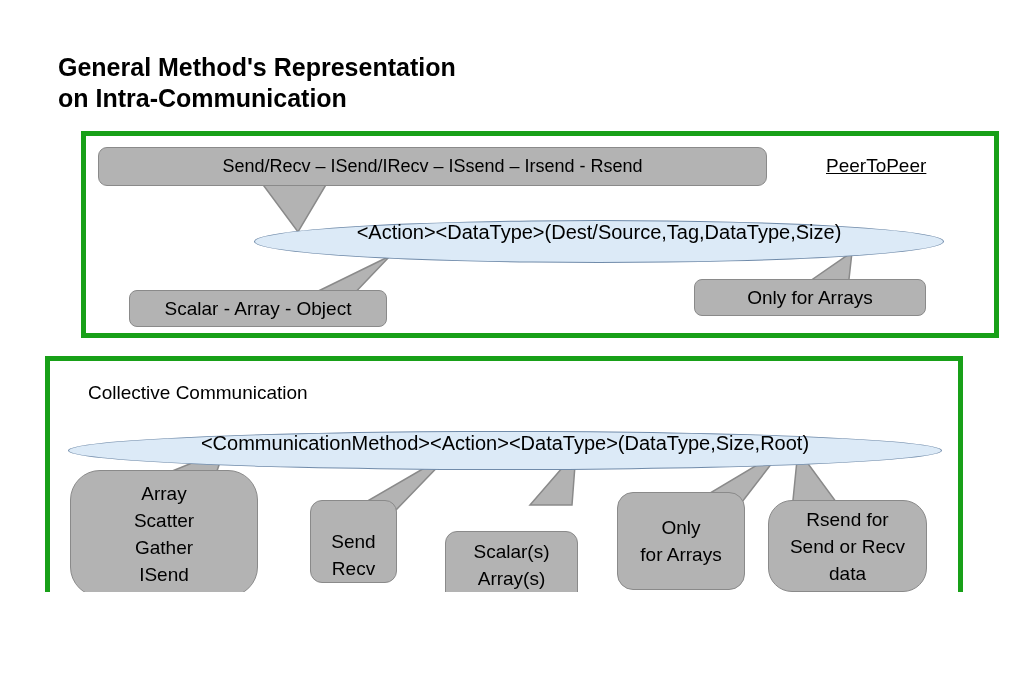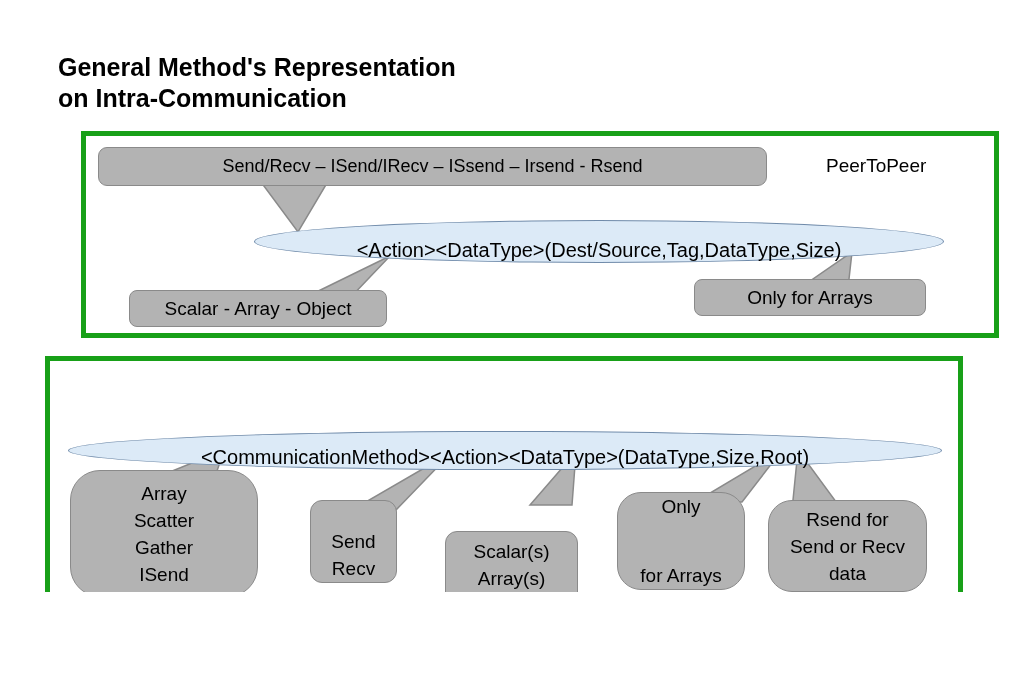--- a/index.html
+++ b/index.html
@@ -29,39 +29,39 @@
     border:1.5px solid var(--callout-border);
     display:flex; flex-direction:column;
     align-items:center; justify-content:center;
     text-align:center;
     font-size:19px; line-height:27px;
   }
   .ellipse {
     background:var(--ellipse-fill);
     border:1px solid var(--ellipse-border);
     border-radius:50%;
-    display:flex; align-items:flex-end; justify-content:center;
+    display:flex; align-items:flex-start; justify-content:center;
     font-size:20px; white-space:nowrap;
   }
   .panel-label { font-size:19px; }
 
   
   .methods-callout { left:12px; top:11px; width:669px; height:39px; border-radius:9px; font-size:18px; }
-  .p2p-label      { left:740px; top:19px; }
+  .p2p-label      { left:740px; top:19px;text-decoration:underline; }
   .ellipse1       { left:168px; top:84px; width:690px; height:43px; }
   .p2p-type-callout { left:43px;  top:154px; width:258px; height:37px; border-radius:8px; }
   .p2p-size-callout { left:608px; top:143px; width:232px; height:37px; border-radius:8px; }
 
   
   .coll-label       { left:38px; top:21px; }
   .ellipse2         { left:18px; top:57px; width:874px; height:39px;margin-top:13px; }
   .coll-method-callout { left:20px;  top:109px; width:188px; height:127px; border-radius:30px; }
   .coll-action-callout { left:260px; top:139px; width:87px;  height:83px;  border-radius:12px;justify-content:flex-end; }
   .coll-type-callout   { left:395px; top:134px; width:133px; height:95px;  border-radius:12px;margin-top:36px; }
-  .coll-size-callout   { left:567px; top:131px; width:128px; height:98px;  border-radius:24px;justify-content:space-between; }
+  .coll-size-callout   { left:567px; top:131px; width:128px; height:98px;  border-radius:16px; }
   .coll-root-callout   { left:718px; top:139px; width:159px; height:92px;  border-radius:24px; }
 </style>
 </head>
 <body>
 
 <div class="page">
 
   <div class="abs title">
     <div>General Method's Representation</div>
     <div>on Intra-Communication</div>
@@ -88,20 +88,21 @@
     </div>
     <div class="abs callout p2p-type-callout">
       <div>Scalar - Array - Object</div>
     </div>
     <div class="abs callout p2p-size-callout">
       <div>Only for Arrays</div>
     </div>
   </div>
 
   <div class="abs panel panel2">
+    <div class="abs panel-label coll-label">Collective Communication</div>
     <div class="abs ellipse ellipse2">
       <span>&lt;CommunicationMethod&gt;&lt;Action&gt;&lt;DataType&gt;(DataType,Size,Root)</span>
     </div>
 
     <div class="abs callout coll-method-callout">
       <div>Array</div>
       <div>Scatter</div>
       <div>Gather</div>
       <div>ISend</div>
     </div>

